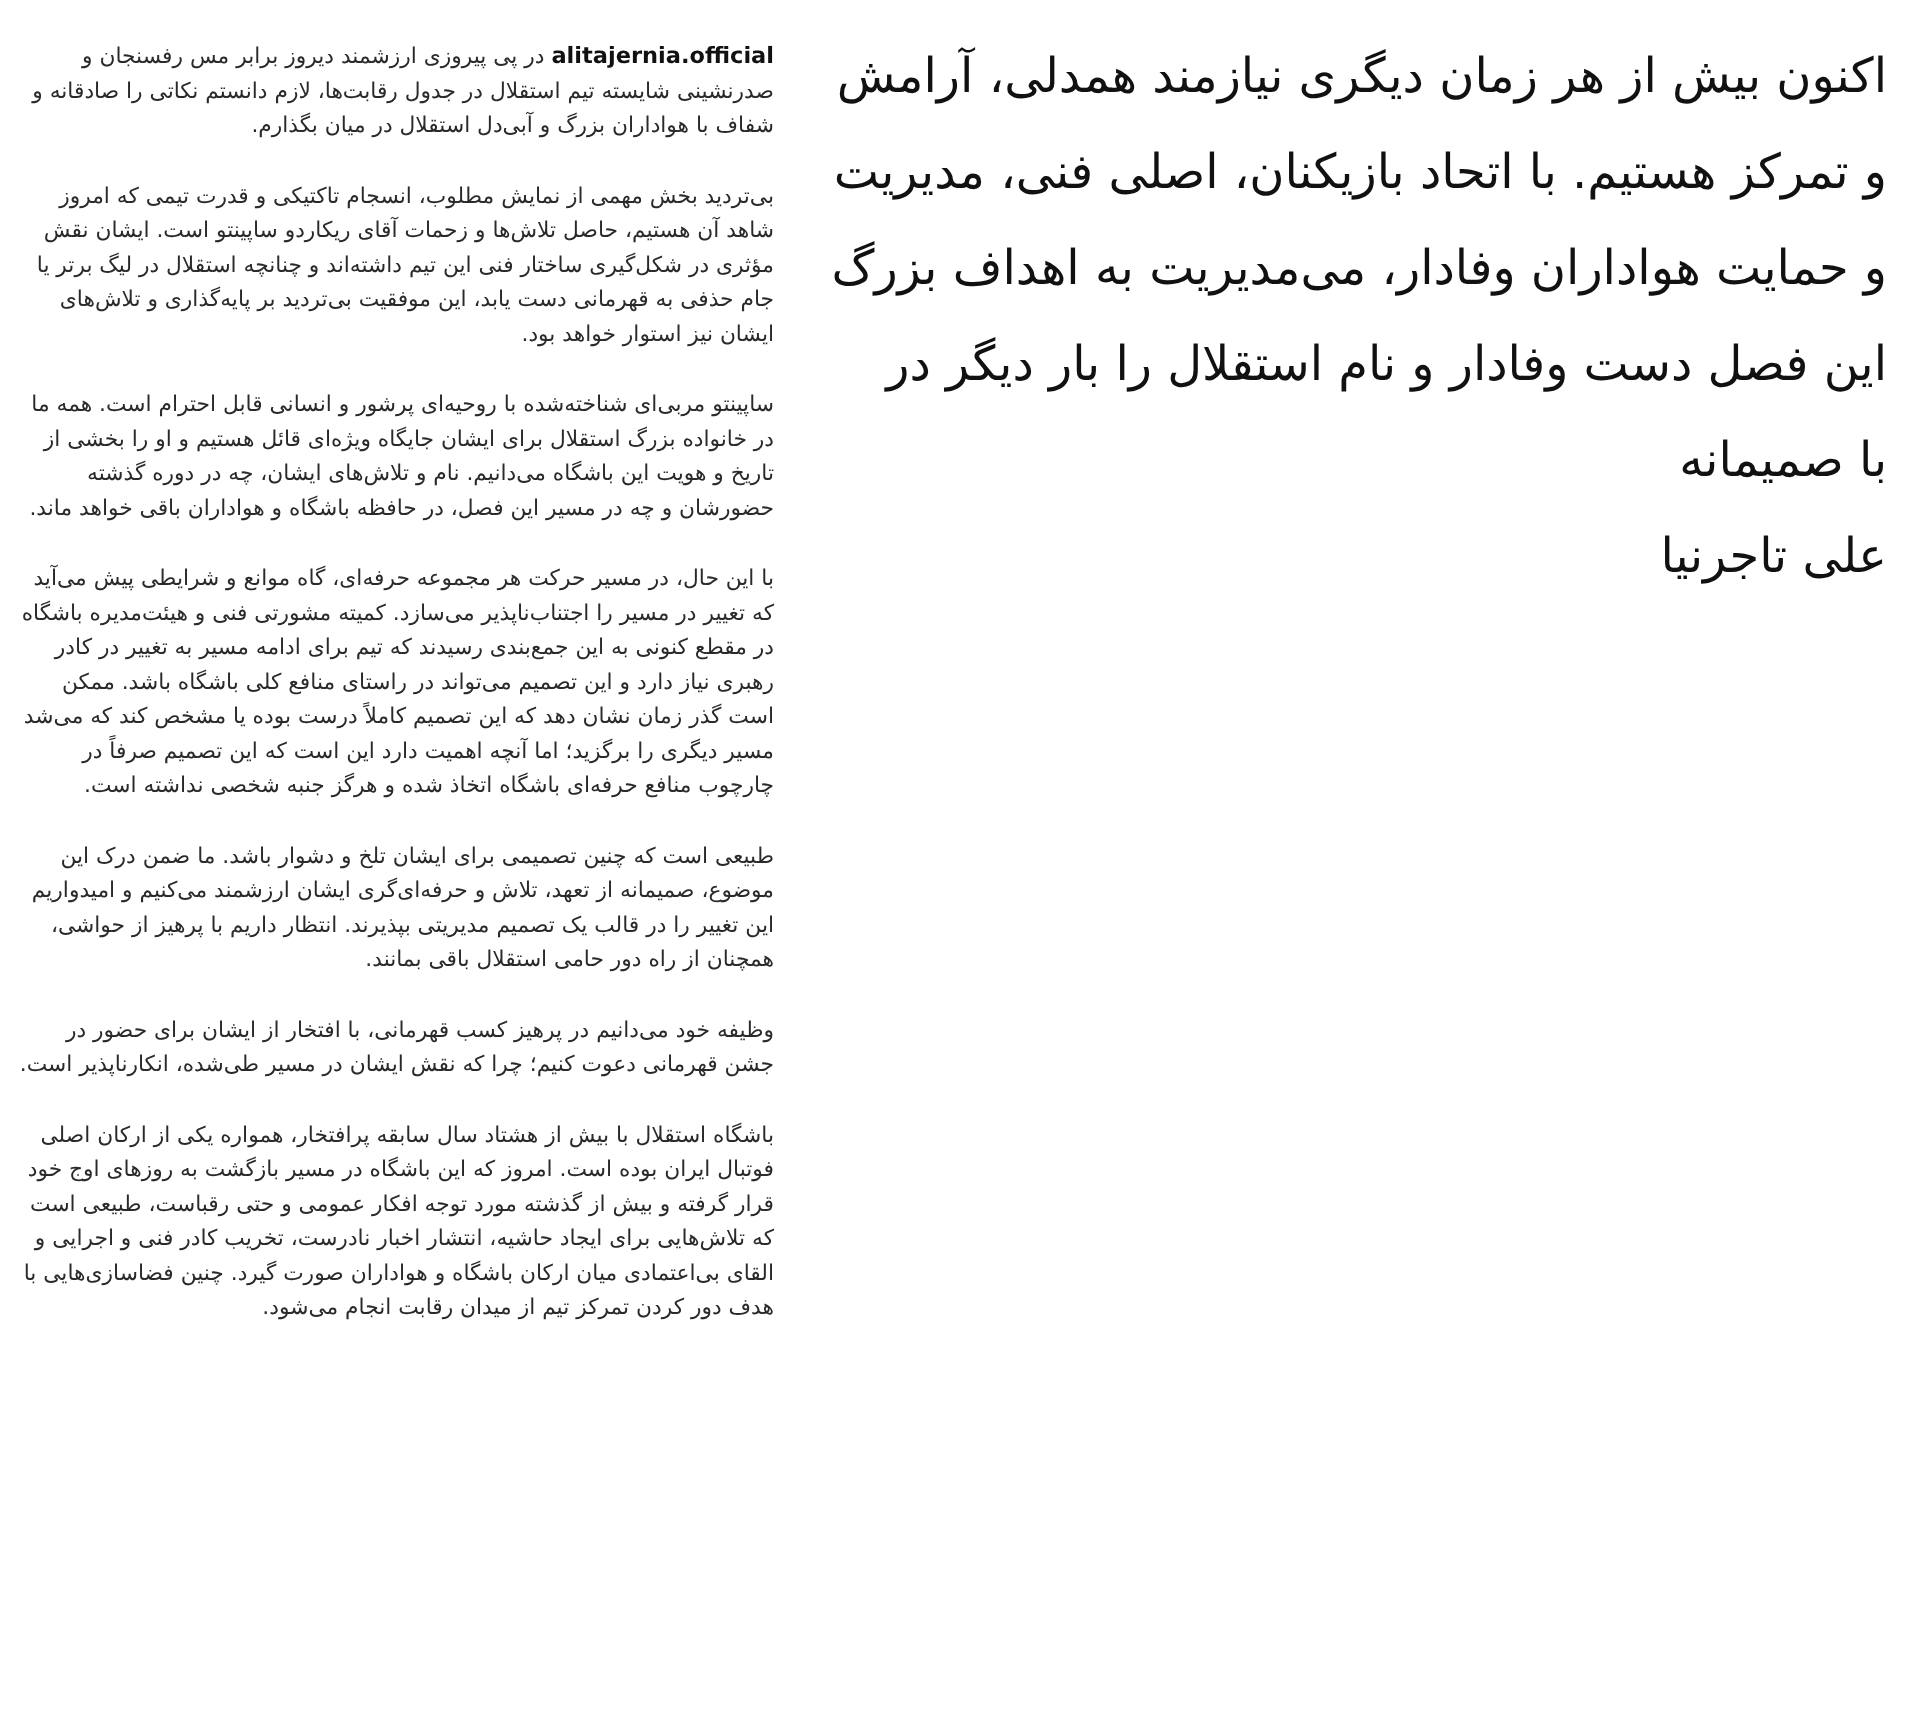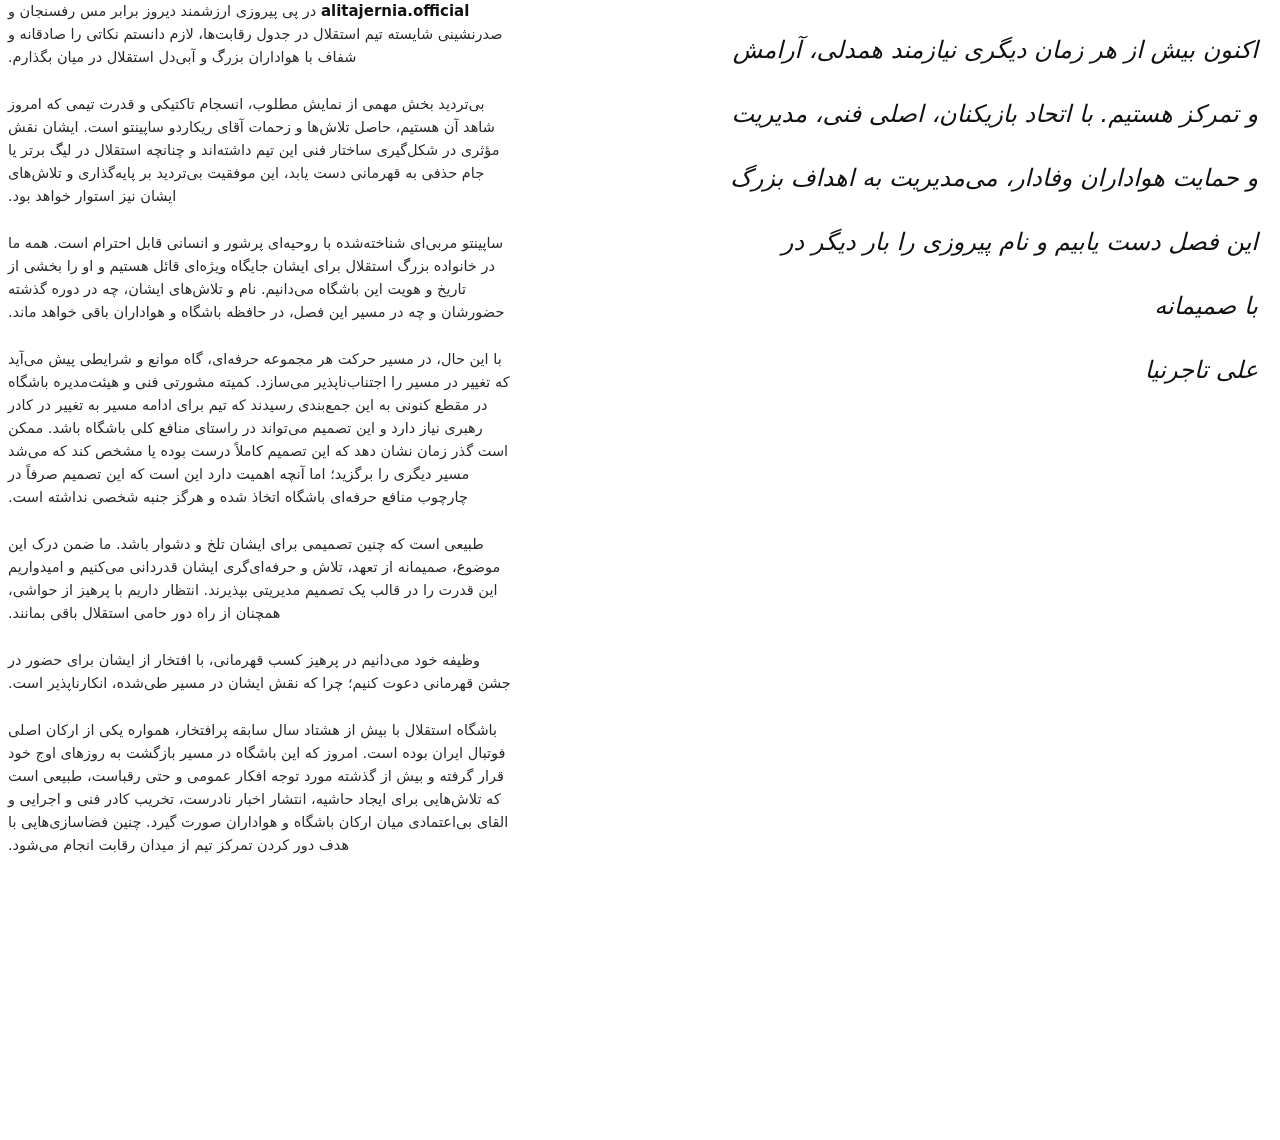--- a/index.html
+++ b/index.html
@@ -1,48 +1,48 @@
 <!DOCTYPE html>
 <html><head>
 <meta charset="utf-8">
 <style>
   html, body { margin:0; padding:0; background:#ffffff; }
   body { width:1280px; height:1140px; position:relative; overflow:hidden; }
   .col-left {
-    position:absolute; left:8px; top:0; width:508px;
-    direction:rtl; text-align:left;
+    position:absolute; left:8px; top:26px; width:508px;
+    direction:rtl; text-align:right;
     font-family:"DejaVu Sans", sans-serif;
     font-size:14.5px; line-height:23px; color:#2a2a2a;
   }
   .col-left p { margin:0 0 24px 0; }
   .username { font-weight:bold; color:#111; direction:ltr; unicode-bidi:isolate; font-size:15px; }
   .col-right {
     position:absolute; left:540px; top:18px; width:718px;
     direction:rtl; text-align:right;
     font-family:"DejaVu Sans", sans-serif;
-    font-size:24px; line-height:64px; color:#111111;font-style:italic;
+    font-size:32px; line-height:64px; color:#111111;
   }
   .col-right .line { display:block; white-space:nowrap; }
 </style>
 </head>
 <body>
 
 <div class="col-left">
   <p>
     <span class="username">alitajernia.official</span>
     <span>در پی پیروزی ارزشمند دیروز برابر مس رفسنجان و صدرنشینی شایسته تیم استقلال در جدول رقابت‌ها، لازم دانستم نکاتی را صادقانه و شفاف با هواداران بزرگ و آبی‌دل استقلال در میان بگذارم.</span>
   </p>
   <p>بی‌تردید بخش مهمی از نمایش مطلوب، انسجام تاکتیکی و قدرت تیمی که امروز شاهد آن هستیم، حاصل تلاش‌ها و زحمات آقای ریکاردو ساپینتو است. ایشان نقش مؤثری در شکل‌گیری ساختار فنی این تیم داشته‌اند و چنانچه استقلال در لیگ برتر یا جام حذفی به قهرمانی دست یابد، این موفقیت بی‌تردید بر پایه‌گذاری و تلاش‌های ایشان نیز استوار خواهد بود.</p>
   <p>ساپینتو مربی‌ای شناخته‌شده با روحیه‌ای پرشور و انسانی قابل احترام است. همه ما در خانواده بزرگ استقلال برای ایشان جایگاه ویژه‌ای قائل هستیم و او را بخشی از تاریخ و هویت این باشگاه می‌دانیم. نام و تلاش‌های ایشان، چه در دوره گذشته حضورشان و چه در مسیر این فصل، در حافظه باشگاه و هواداران باقی خواهد ماند.</p>
   <p>با این حال، در مسیر حرکت هر مجموعه حرفه‌ای، گاه موانع و شرایطی پیش می‌آید که تغییر در مسیر را اجتناب‌ناپذیر می‌سازد. کمیته مشورتی فنی و هیئت‌مدیره باشگاه در مقطع کنونی به این جمع‌بندی رسیدند که تیم برای ادامه مسیر به تغییر در کادر رهبری نیاز دارد و این تصمیم می‌تواند در راستای منافع کلی باشگاه باشد. ممکن است گذر زمان نشان دهد که این تصمیم کاملاً درست بوده یا مشخص کند که می‌شد مسیر دیگری را برگزید؛ اما آنچه اهمیت دارد این است که این تصمیم صرفاً در چارچوب منافع حرفه‌ای باشگاه اتخاذ شده و هرگز جنبه شخصی نداشته است.</p>
-  <p>طبیعی است که چنین تصمیمی برای ایشان تلخ و دشوار باشد. ما ضمن درک این موضوع، صمیمانه از تعهد، تلاش و حرفه‌ای‌گری ایشان قدردانی می‌کنیم و امیدواریم این قدرت را در قالب یک تصمیم مدیریتی بپذیرند. انتظار داریم با پرهیز از حواشی، همچنان از راه دور حامی استقلال باقی بمانند.</p>
+  <p>طبیعی است که چنین تصمیمی برای ایشان تلخ و دشوار باشد. ما ضمن درک این موضوع، صمیمانه از تعهد، تلاش و حرفه‌ای‌گری ایشان ارزشمند می‌کنیم و امیدواریم این تغییر را در قالب یک تصمیم مدیریتی بپذیرند. انتظار داریم با پرهیز از حواشی، همچنان از راه دور حامی استقلال باقی بمانند.</p>
   <p>وظیفه خود می‌دانیم در پرهیز کسب قهرمانی، با افتخار از ایشان برای حضور در جشن قهرمانی دعوت کنیم؛ چرا که نقش ایشان در مسیر طی‌شده، انکارناپذیر است.</p>
   <p>باشگاه استقلال با بیش از هشتاد سال سابقه پرافتخار، همواره یکی از ارکان اصلی فوتبال ایران بوده است. امروز که این باشگاه در مسیر بازگشت به روزهای اوج خود قرار گرفته و بیش از گذشته مورد توجه افکار عمومی و حتی رقباست، طبیعی است که تلاش‌هایی برای ایجاد حاشیه، انتشار اخبار نادرست، تخریب کادر فنی و اجرایی و القای بی‌اعتمادی میان ارکان باشگاه و هواداران صورت گیرد. چنین فضاسازی‌هایی با هدف دور کردن تمرکز تیم از میدان رقابت انجام می‌شود.</p>
 </div>
 
 <div class="col-right">
   <span class="line">اکنون بیش از هر زمان دیگری نیازمند همدلی، آرامش</span>
   <span class="line">و تمرکز هستیم. با اتحاد بازیکنان، اصلی فنی، مدیریت</span>
   <span class="line">و حمایت هواداران وفادار، می‌مدیریت به اهداف بزرگ</span>
-  <span class="line">این فصل دست یابیم و نام پیروزی را بار دیگر در</span>
+  <span class="line">این فصل دست وفادار و نام استقلال را بار دیگر در</span>
   <span class="line">با صمیمانه</span>
   <span class="line">علی تاجرنیا</span>
 </div>
 
 </body></html>

